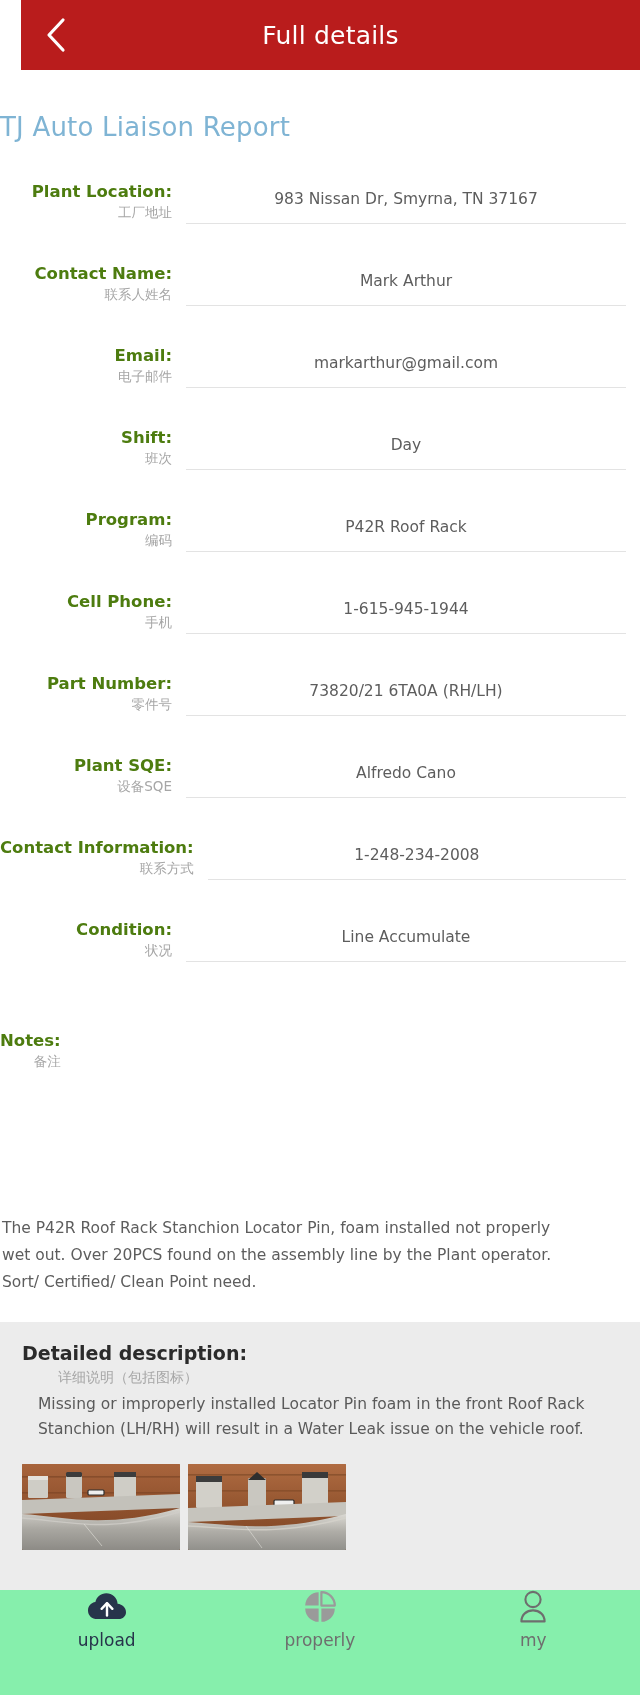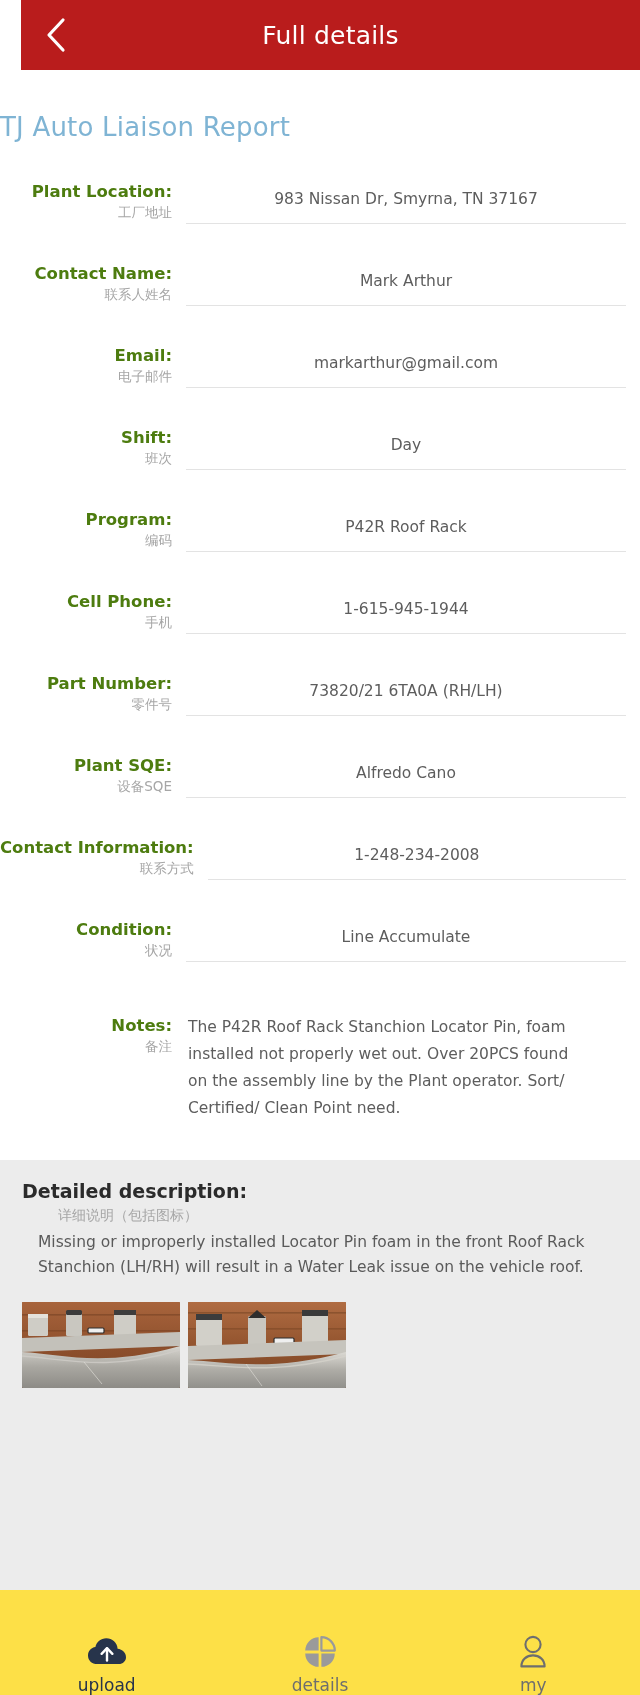--- a/index.html
+++ b/index.html
@@ -82,21 +82,21 @@
     margin-top: 2px;
   }
   .val-text {
     font-size: 15.5px;
     color: #5d5d5d;
     text-align: center;
     line-height: 20px;
   }
 
   
-  .row-notes { display: flex; align-items: flex-start; min-height: 120px; margin-top: 16px; }
+  .row-notes { display: flex; align-items: flex-start; min-height: 120px; margin-top: 31px; flex-direction: column; }
   .row-notes .row-label { padding-top: 2px; }
   .notes-body {
     flex: 1 1 auto;
     padding: 0 54px 0 2px;
   }
   .notes-body p {
     font-size: 15.5px;
     color: #5d5d5d;
     line-height: 27px;
     text-align: left;
@@ -140,23 +140,23 @@
     position: relative;
     background: #8a6a4e;
     cursor: pointer;
   }
   .thumb svg { display:block; width:100%; height:100%; }
 
   
   .tabbar {
     flex: 0 0 105px;
     height: 105px;
-    background: #fde047;
+    background: #86efac;
     display: flex;
-    align-items: flex-end;
+    align-items: flex-start;
   }
   .tab {
     flex: 1 1 0;
     display: flex;
     flex-direction: column;
     align-items: center;
     justify-content: center;
     gap: 6px;
     cursor: pointer;
   }
@@ -388,21 +388,21 @@
 
       <div class="tab tab-idle">
         <span class="tab-icon">
           <svg width="32" height="32" viewBox="0 0 32 32">
             <path d="M14.6 1.2 L14.6 14.6 L1.2 14.6 C1.2 7.2 7.2 1.2 14.6 1.2 Z" fill="#9a9a9a"></path>
             <path d="M17.4 30.8 L17.4 17.4 L30.8 17.4 C30.8 24.8 24.8 30.8 17.4 30.8 Z" fill="#9a9a9a"></path>
             <path d="M14.6 30.8 L14.6 17.4 L1.2 17.4 C1.2 24.8 7.2 30.8 14.6 30.8 Z" fill="#9a9a9a"></path>
             <path d="M17.4 1.2 L17.4 14.6 L30.8 14.6 C30.8 7.2 24.8 1.2 17.4 1.2 Z" fill="none" stroke="#9a9a9a" stroke-width="2.2" stroke-linejoin="round"></path>
           </svg>
         </span>
-        <span class="tab-label">details</span>
+        <span class="tab-label">properly</span>
       </div>
 
       <div class="tab tab-idle">
         <span class="tab-icon">
           <svg width="30" height="34" viewBox="0 0 30 34">
             <circle cx="15" cy="9.5" r="7.6" fill="none" stroke="#6e6e6e" stroke-width="2.1"></circle>
             <path d="M3.4 31.4 C3.4 24.6 8.6 20.4 15 20.4 C21.4 20.4 26.6 24.6 26.6 31.4 Z" fill="none" stroke="#6e6e6e" stroke-width="2.1" stroke-linejoin="round"></path>
           </svg>
         </span>
         <span class="tab-label">my</span>

